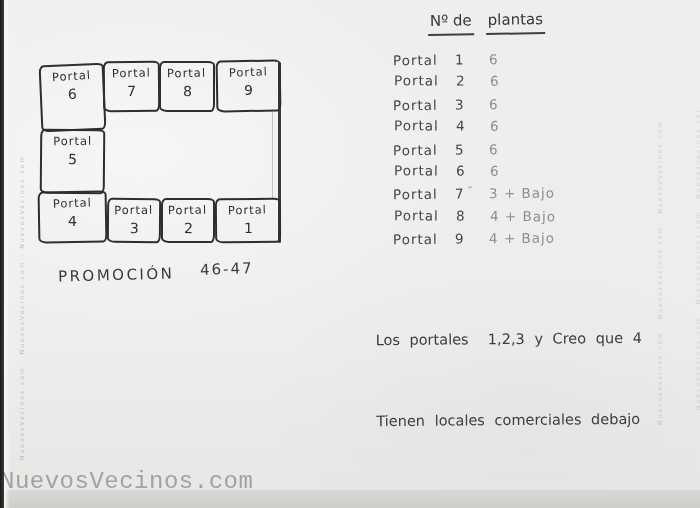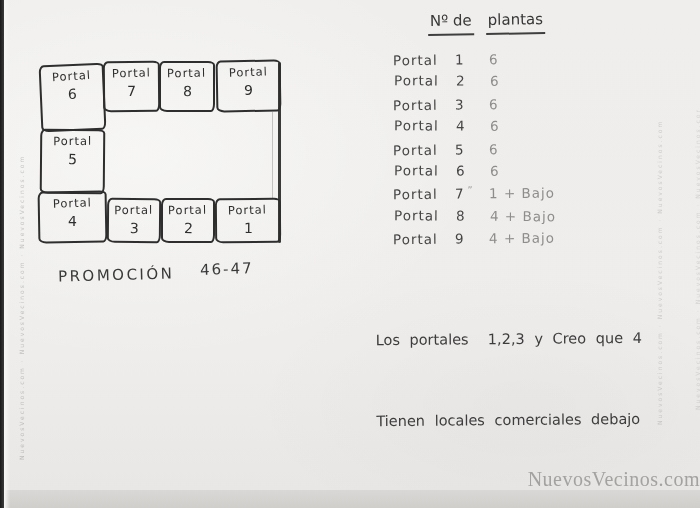--- a/index.html
+++ b/index.html
@@ -53,22 +53,22 @@
   .frow .num{width:34px;text-align:left;}
   .frow .val{color:#8e8d8b;letter-spacing:1px;}
   .frow:nth-child(odd){transform:rotate(-0.6deg);}
   .frow:nth-child(even){transform:rotate(0.4deg) translateX(1px);}
   .stray{color:#9a9998;font-size:10px;margin-left:4px;transform:translateY(-5px);display:inline-block;}
 
   
   .note{position:absolute;left:376px;top:272px;z-index:2;color:#3d3d3d;font-size:14.5px;line-height:27px;word-spacing:5px;white-space:pre-wrap;transform:rotate(-0.5deg);}
 
   
-  .site-wm{position:absolute;left:0;top:468px;width:700px;text-align:right;z-index:5;
-    font-family:Liberation Serif, serif;font-size:20px;color:#a3a2a0;letter-spacing:0.5px;}
+  .site-wm{position:absolute;left:0;top:468px;width:700px;text-align:left;z-index:5;
+    font-family:Liberation Mono, monospace;font-size:24px;color:#a3a2a0;letter-spacing:0.5px;}
 </style>
 </head>
 <body>
 
 <div class="page">
 
   <div class="edge-left"></div>
   <div class="edge-left-light"></div>
   <div class="edge-wm left">NuevosVecinos.com · NuevosVecinos.com · NuevosVecinos.com</div>
   <div class="edge-wm right">NuevosVecinos.com · NuevosVecinos.com · NuevosVecinos.com</div>
@@ -153,21 +153,21 @@
       <span class="val">6</span>
     </div>
     <div class="frow">
       <span class="lab">Portal</span>
       <span class="num">6</span>
       <span class="val">6</span>
     </div>
     <div class="frow">
       <span class="lab">Portal</span>
       <span class="num"><span>7</span><span class="stray">”</span></span>
-      <span class="val">1 + Bajo</span>
+      <span class="val">3 + Bajo</span>
     </div>
     <div class="frow">
       <span class="lab">Portal</span>
       <span class="num">8</span>
       <span class="val">4 + Bajo</span>
     </div>
     <div class="frow">
       <span class="lab">Portal</span>
       <span class="num">9</span>
       <span class="val">4 + Bajo</span>

